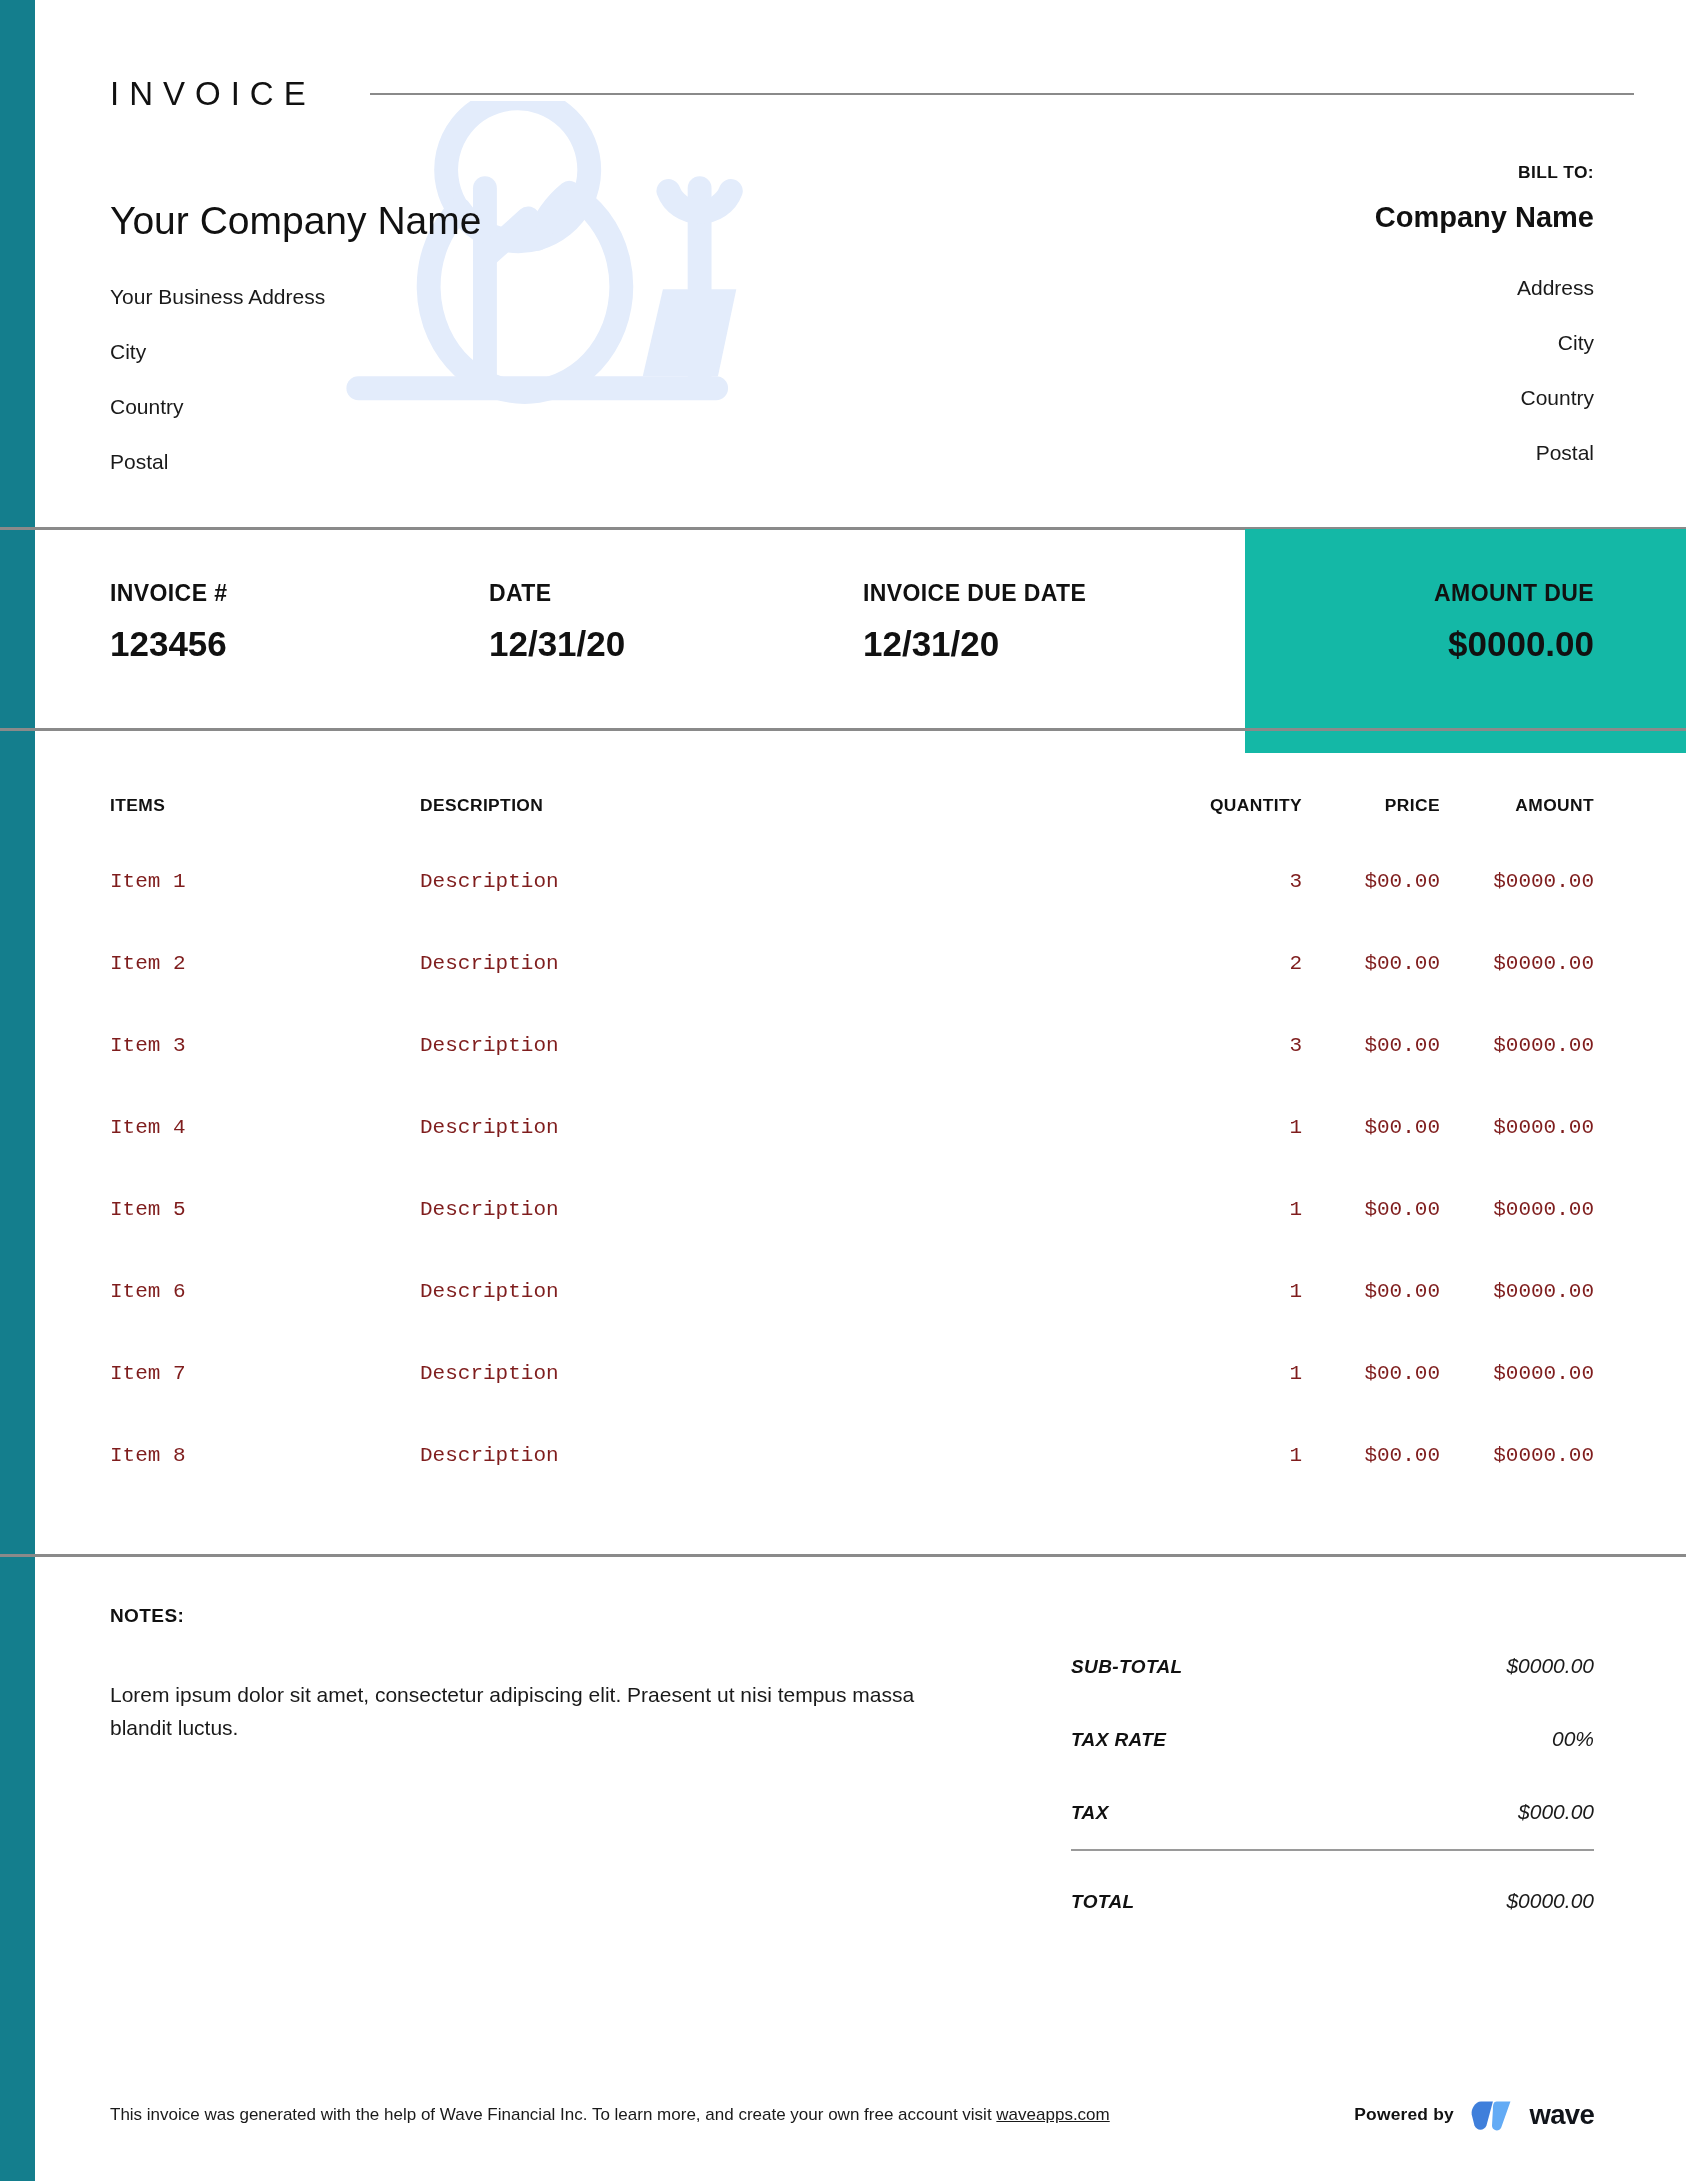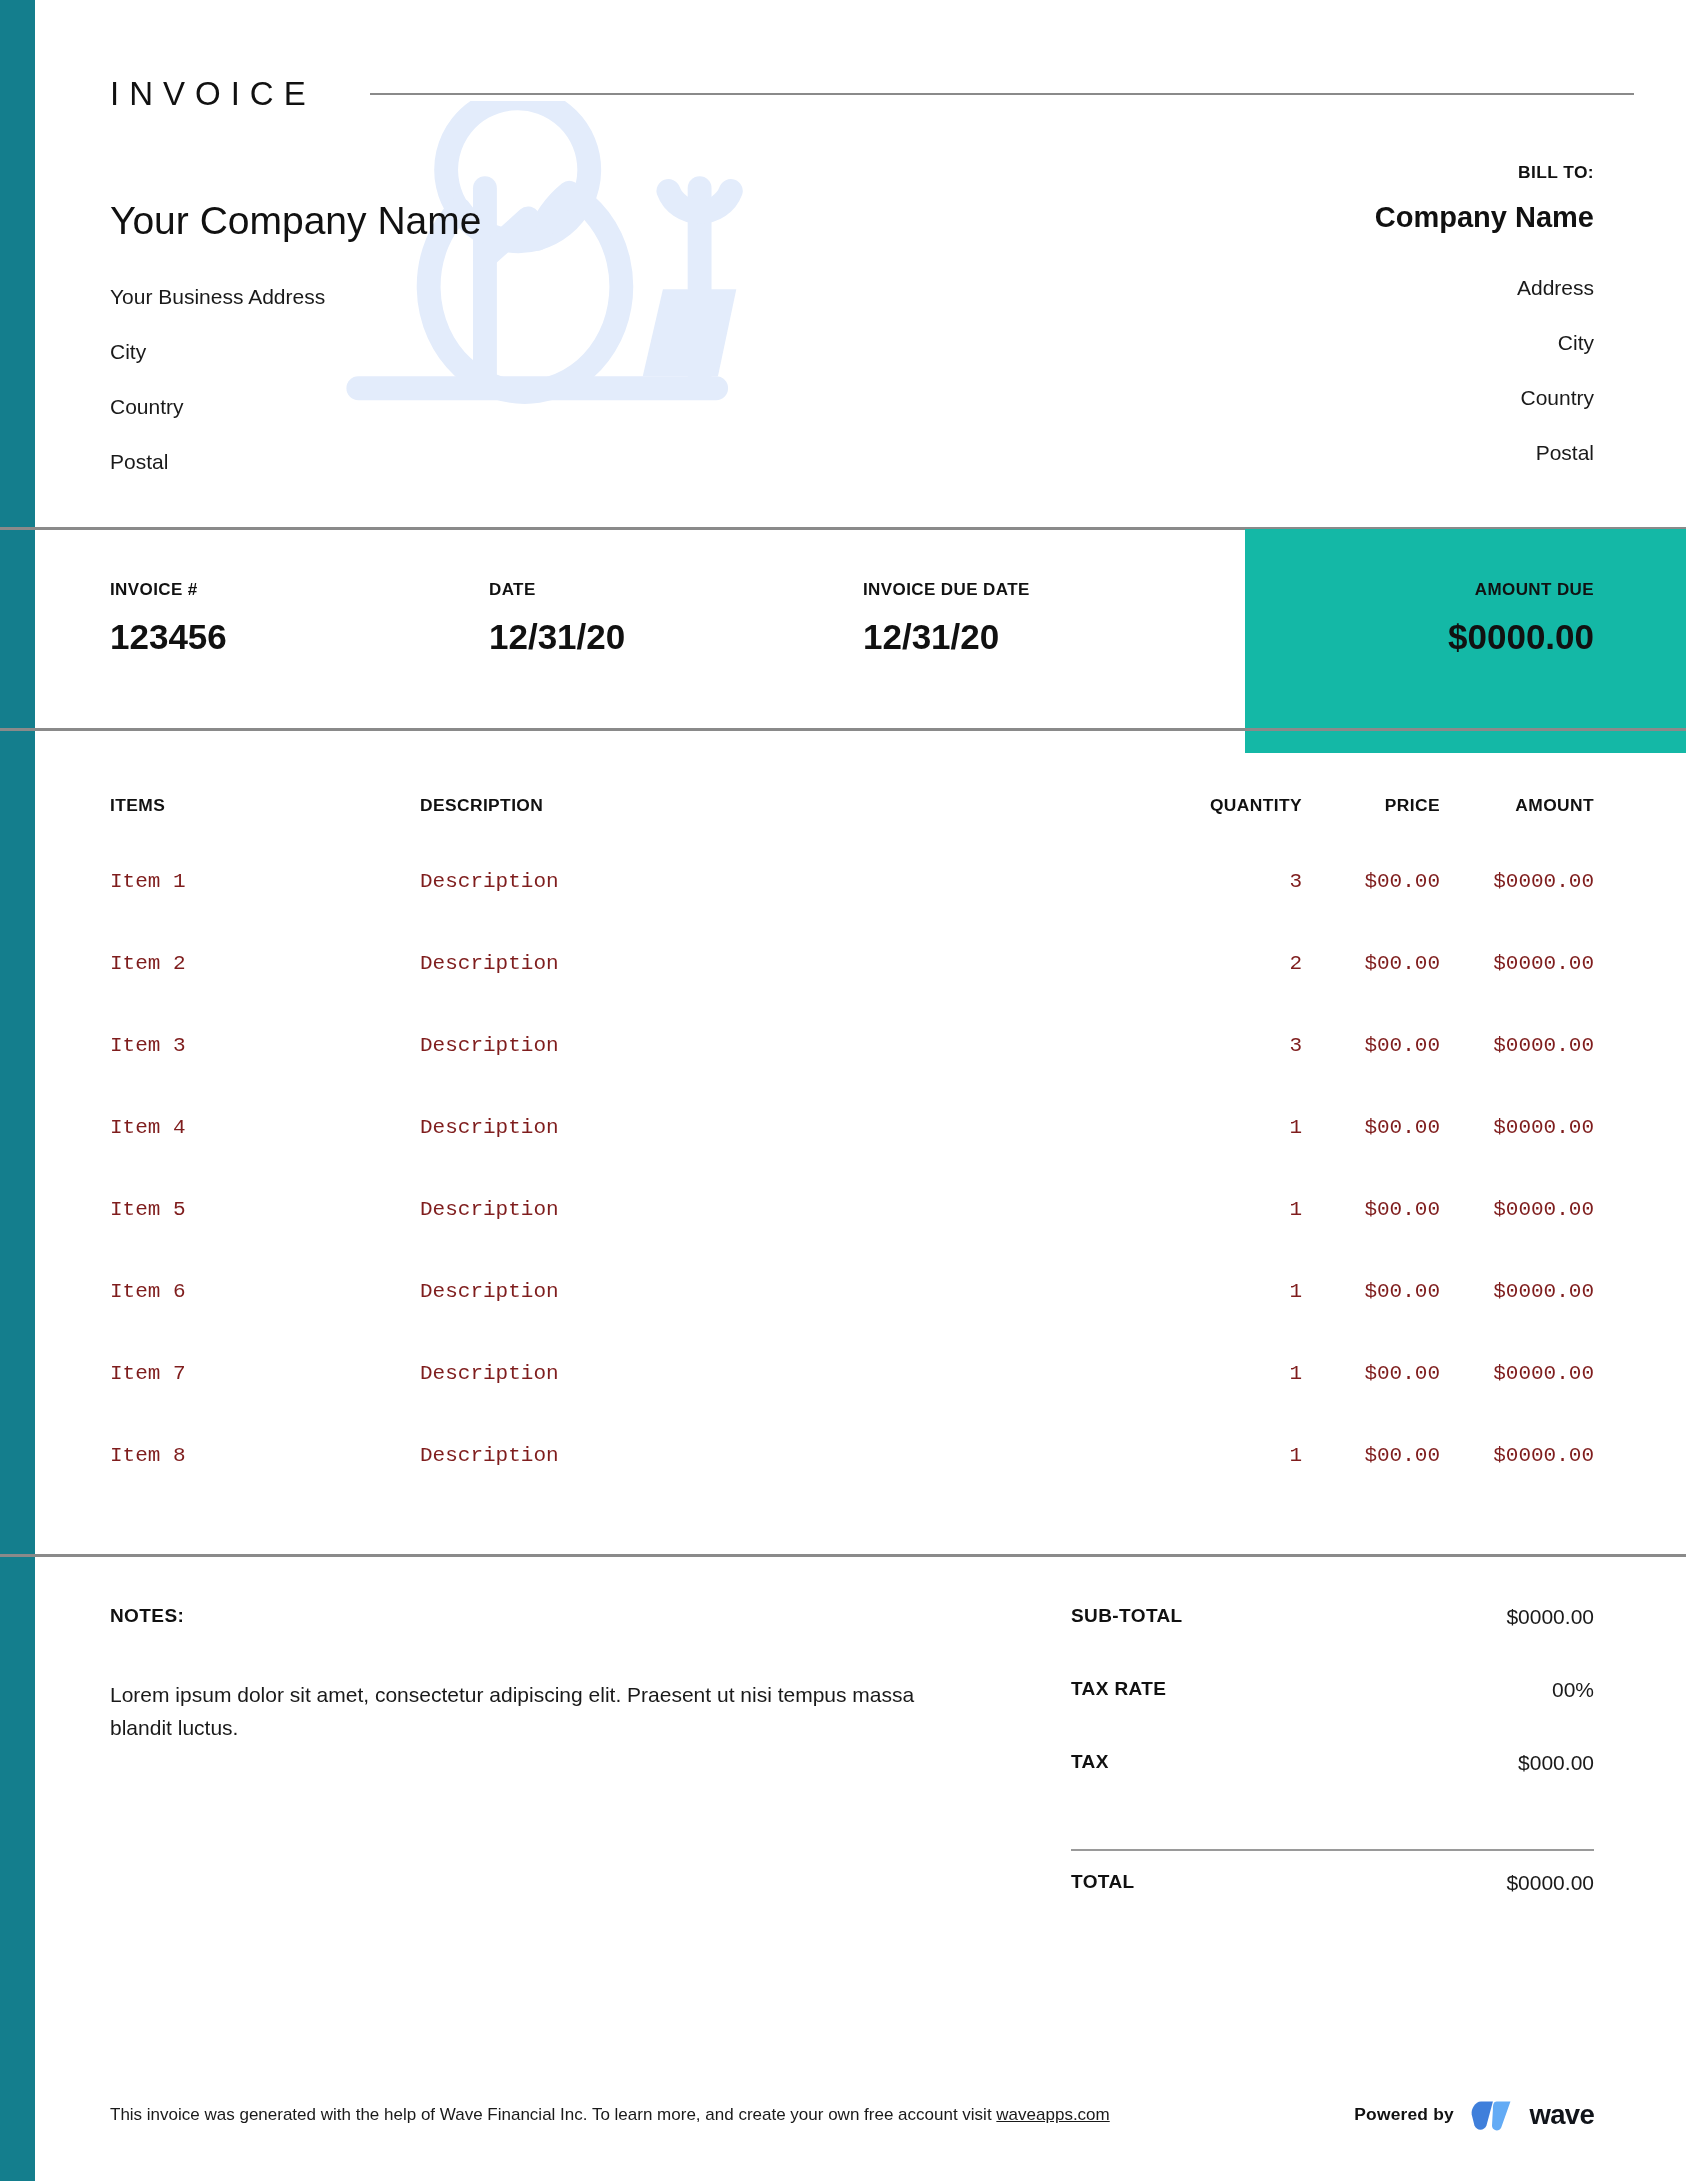--- a/index.html
+++ b/index.html
@@ -128,21 +128,21 @@
     width: 1245px; height: 199px;
     display: flex;
     align-items: flex-start;
     padding-top: 51px;
   }
   .meta-cell { position: absolute; }
   .meta-cell:nth-of-type(1) { left: 110px; }
   .meta-cell:nth-of-type(2) { left: 489px; }
   .meta-cell:nth-of-type(3) { left: 863px; }
   .meta-label {
-    font-size: 17px;
+    font-size: 23px;
     font-weight: bold;
     letter-spacing: 0.4px;
     color: #111;
     margin-bottom: 16.5px;
     white-space: nowrap;
   }
   .meta-value {
     font-size: 35px;
     font-weight: bold;
     color: #111;
@@ -215,23 +215,24 @@
     max-width: 808px;
   }
 
   .totals {
     position: absolute;
     right: 92px; top: 1605px;
     width: 523px;
   }
   .totals-row {
     display: flex;
-    align-items: flex-start;
+    align-items: flex-end;
     justify-content: space-between;
     height: 73px;
+    font-style: italic;
   }
   .totals-label {
     font-size: 19px;
     font-weight: bold;
     letter-spacing: 0.4px;
     color: #111;
   }
   .totals-value {
     font-size: 21px;
     color: #1a1a1a;

